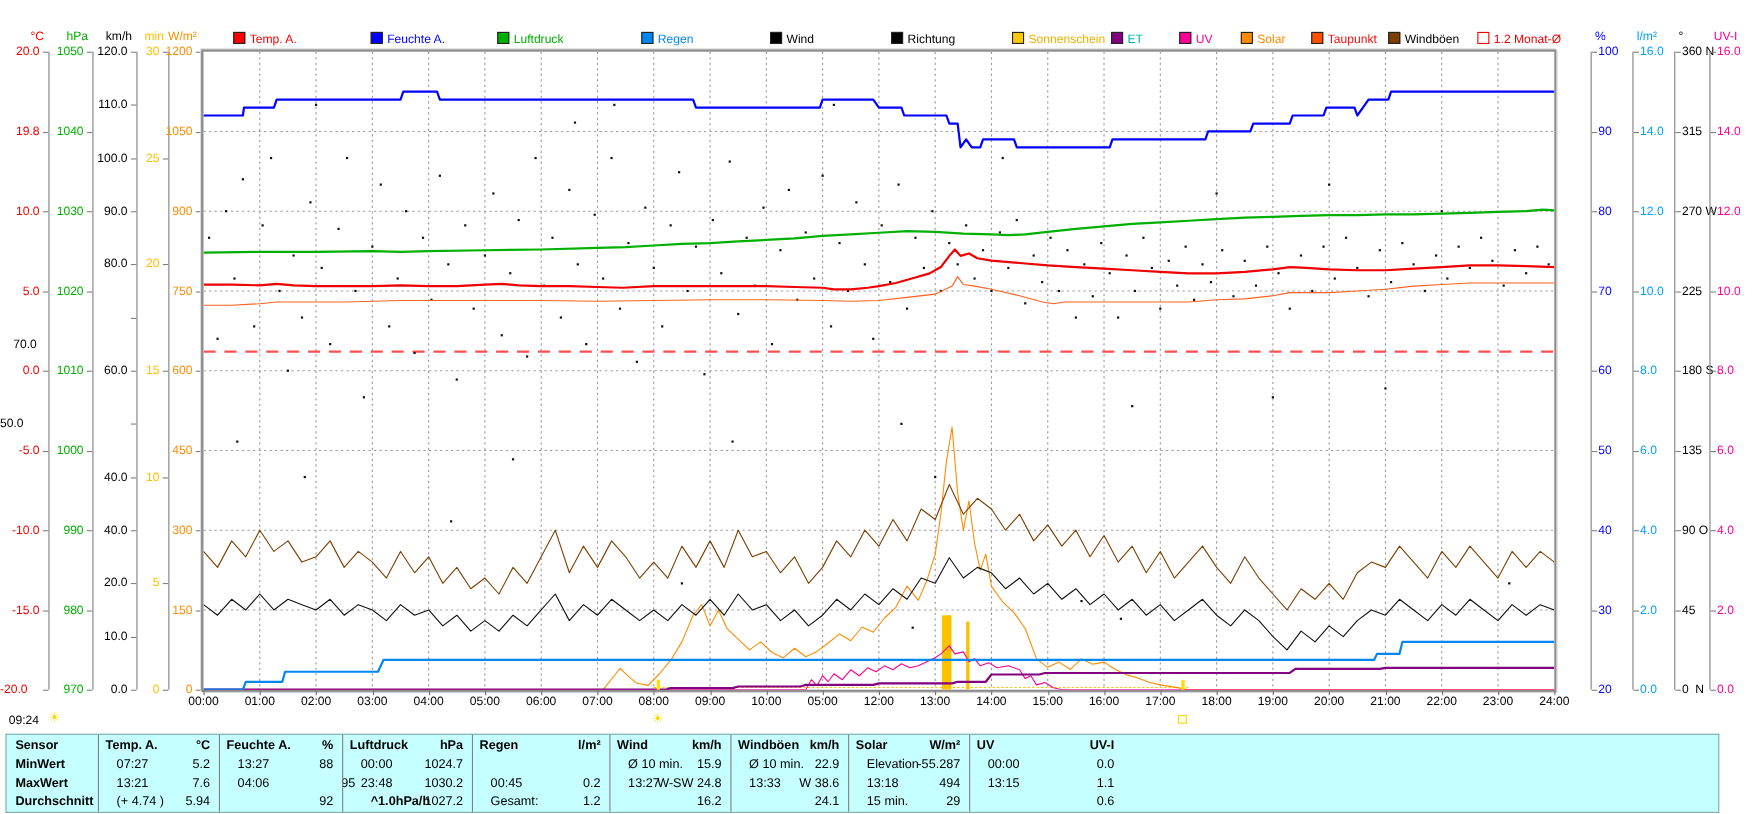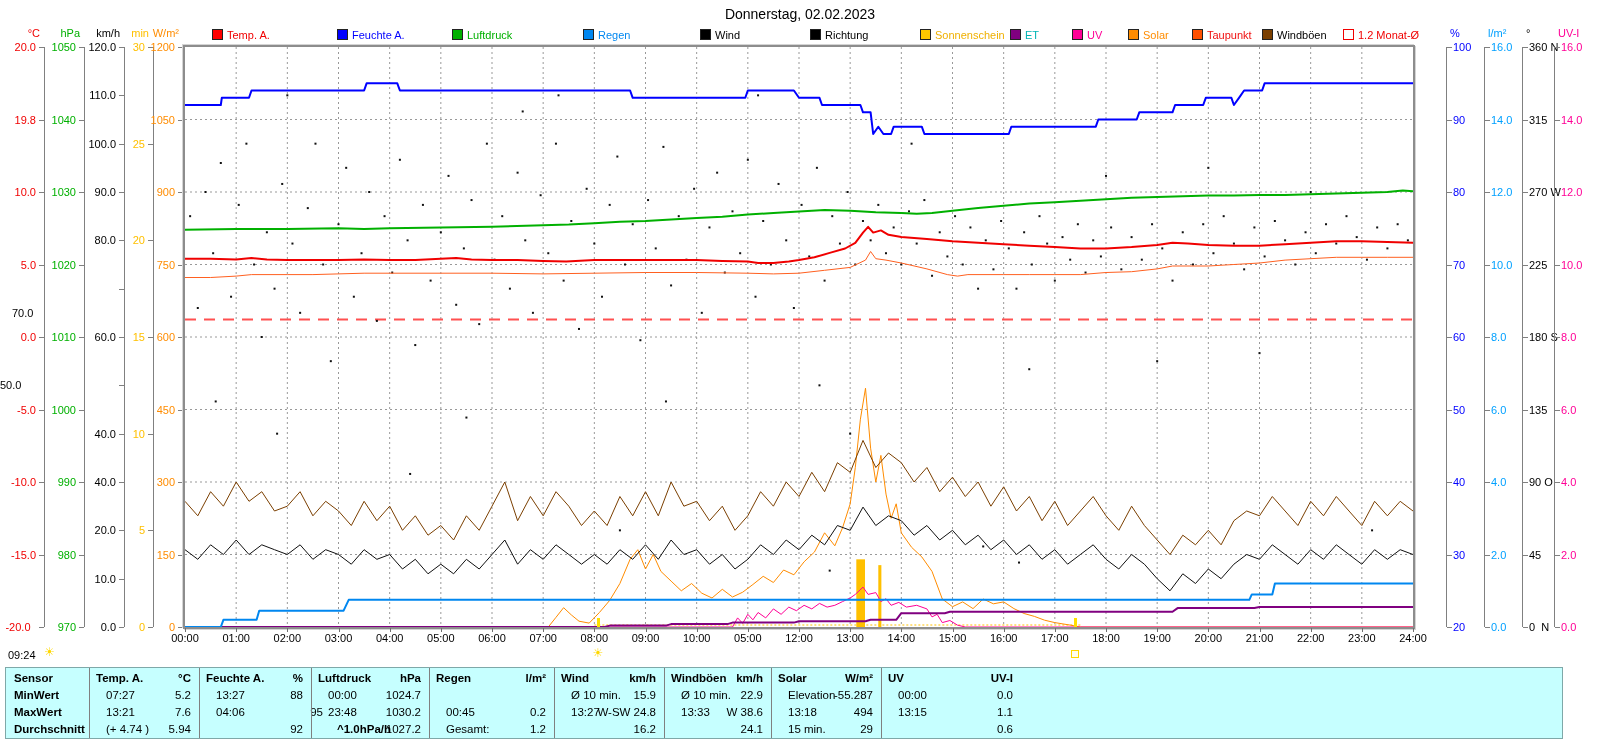--- a/index.html
+++ b/index.html
@@ -27,21 +27,20 @@
   #stats-table{left:5px;top:667px;width:1558px;height:72px;background:#c6ffff;border:1px solid #7fa8a8;box-sizing:border-box;}
   .tsep{position:absolute;top:0;width:1px;height:100%;background:#808080;}
   .tcell{position:absolute;height:16px;line-height:16px;font-size:11.5px;white-space:pre;}
   .bold{font-weight:bold;}
   .right{text-align:right;}
 </style>
 </head>
 <body>
 
 <div id="screen">
-  <div id="title" class="abs">Donnerstag, 02.02.2023</div>
   <div id="legend">
       <div class="legend-item abs" style="left: 212px;"><span class="legend-box" style="background: rgb(255, 0, 0);"></span><span class="legend-label" style="color: rgb(240, 0, 0);">Temp. A.</span></div>
       <div class="legend-item abs" style="left: 337px;"><span class="legend-box" style="background: rgb(0, 0, 255);"></span><span class="legend-label" style="color: rgb(0, 0, 255);">Feuchte A.</span></div>
       <div class="legend-item abs" style="left: 452px;"><span class="legend-box" style="background: rgb(0, 176, 0);"></span><span class="legend-label" style="color: rgb(0, 176, 0);">Luftdruck</span></div>
       <div class="legend-item abs" style="left: 583px;"><span class="legend-box" style="background: rgb(0, 135, 240);"></span><span class="legend-label" style="color: rgb(0, 135, 240);">Regen</span></div>
       <div class="legend-item abs" style="left: 700px;"><span class="legend-box" style="background: rgb(0, 0, 0);"></span><span class="legend-label" style="color: rgb(0, 0, 0);">Wind</span></div>
       <div class="legend-item abs" style="left: 810px;"><span class="legend-box" style="background: rgb(0, 0, 0);"></span><span class="legend-label" style="color: rgb(0, 0, 0);">Richtung</span></div>
       <div class="legend-item abs" style="left: 920px;"><span class="legend-box" style="background: rgb(255, 200, 0);"></span><span class="legend-label" style="color: rgb(240, 176, 0);">Sonnenschein</span></div>
       <div class="legend-item abs" style="left: 1010px;"><span class="legend-box" style="background: rgb(128, 0, 128);"></span><span class="legend-label" style="color: rgb(0, 180, 180);">ET</span></div>
       <div class="legend-item abs" style="left: 1072px;"><span class="legend-box" style="background: rgb(255, 0, 150);"></span><span class="legend-label" style="color: rgb(255, 0, 150);">UV</span></div>
@@ -63,21 +62,21 @@
       <div class="tick-label abs" style="top: 258.5px; color: rgb(240, 0, 0); width: 36px; text-align: right; left: 0px;">5.0</div>
       <div class="tick abs" style="left: 39px; top: 337px; width: 5px;"></div>
       <div class="tick-label abs" style="top: 331px; color: rgb(240, 0, 0); width: 36px; text-align: right; left: 0px;">0.0</div>
       <div class="tick abs" style="left: 39px; top: 409.5px; width: 5px;"></div>
       <div class="tick-label abs" style="top: 403.5px; color: rgb(240, 0, 0); width: 36px; text-align: right; left: 0px;">-5.0</div>
       <div class="tick abs" style="left: 39px; top: 482px; width: 5px;"></div>
       <div class="tick-label abs" style="top: 476px; color: rgb(240, 0, 0); width: 36px; text-align: right; left: 0px;">-10.0</div>
       <div class="tick abs" style="left: 39px; top: 554.5px; width: 5px;"></div>
       <div class="tick-label abs" style="top: 548.5px; color: rgb(240, 0, 0); width: 36px; text-align: right; left: 0px;">-15.0</div>
       <div class="tick abs" style="left: 39px; top: 627px; width: 5px;"></div>
-      <div class="tick-label abs" style="top: 621px; color: rgb(240, 0, 0); width: 36px; text-align: center; left: 0px;">-20.0</div>
+      <div class="tick-label abs" style="top: 621px; color: rgb(240, 0, 0); width: 36px; text-align: left; left: 0px;">-20.0</div>
       <div class="axis-line abs" style="left: 84px; top: 47px; height: 580px;"></div>
       <div class="axis-header abs" style="top: 27px; color: rgb(0, 176, 0); width: 40px; text-align: right; left: 40px;">hPa</div>
       <div class="tick abs" style="left: 79px; top: 47px; width: 5px;"></div>
       <div class="tick-label abs" style="top: 41px; color: rgb(0, 176, 0); width: 76px; text-align: right; left: 0px;">1050</div>
       <div class="tick abs" style="left: 79px; top: 119.5px; width: 5px;"></div>
       <div class="tick-label abs" style="top: 113.5px; color: rgb(0, 176, 0); width: 76px; text-align: right; left: 0px;">1040</div>
       <div class="tick abs" style="left: 79px; top: 192px; width: 5px;"></div>
       <div class="tick-label abs" style="top: 186px; color: rgb(0, 176, 0); width: 76px; text-align: right; left: 0px;">1030</div>
       <div class="tick abs" style="left: 79px; top: 264.5px; width: 5px;"></div>
       <div class="tick-label abs" style="top: 258.5px; color: rgb(0, 176, 0); width: 76px; text-align: right; left: 0px;">1020</div>

